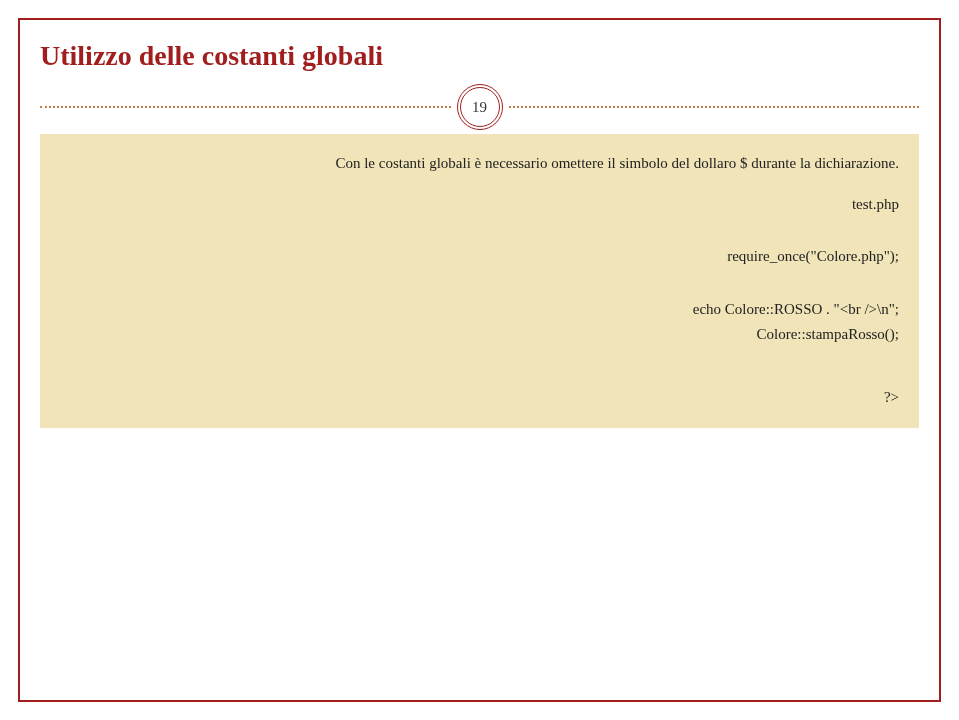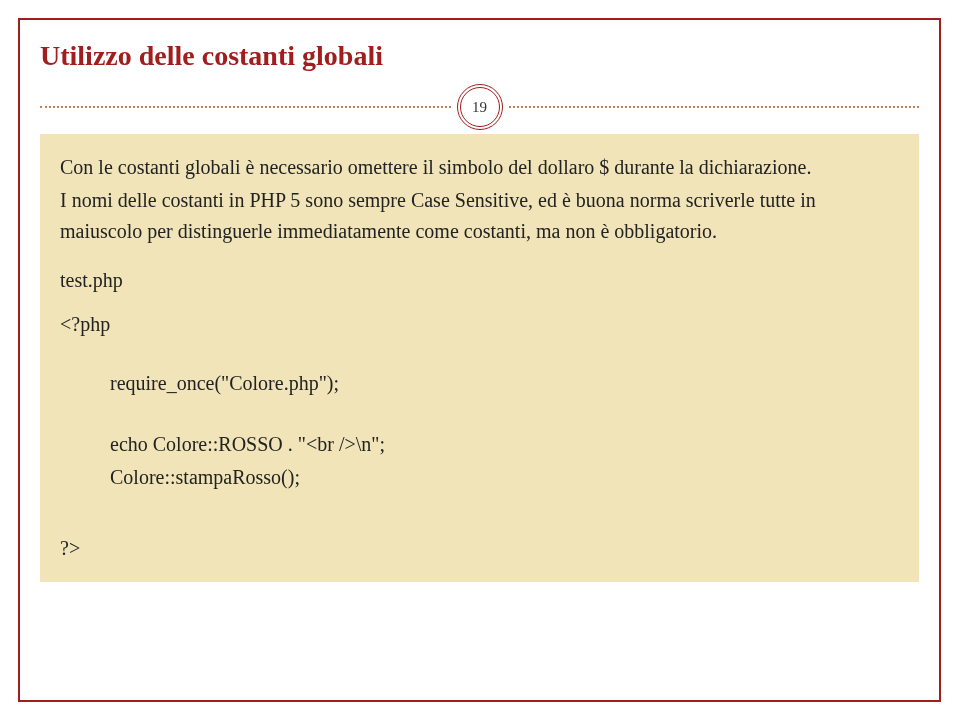--- a/index.html
+++ b/index.html
@@ -59,22 +59,23 @@
       margin: 0 6px;
       color: #333;
       font-size: 15px;
       font-family: Liberation Serif, serif;
     }
     .body-panel {
       background: #f0e4b8;
       padding: 18px 20px;
       margin-top: 4px;
       color: #222;
-      font-size: 20px;
+      font-size: 15px;
       line-height: 1.55;
+      text-align: right;
     }
     .para {
       margin-bottom: 2px;
     }
     .code-label {
       margin-top: 18px;
       margin-bottom: 13px;
     }
     .indented-code {
       margin-top: 28px;
@@ -101,24 +102,22 @@
   <div class="divider-row">
     <div class="dotted-line"></div>
     <div class="page-number-circle">
       <span>19</span>
     </div>
     <div class="dotted-line"></div>
   </div>
 
   <div class="body-panel">
     <div class="para">Con le costanti globali è necessario omettere il simbolo del dollaro $ durante la dichiarazione.</div>
-    <div class="para">I nomi delle costanti in PHP 5 sono sempre Case Sensitive, ed è buona norma scriverle tutte in maiuscolo per distinguerle immediatamente come costanti, ma non è obbligatorio.</div>
 
     <div class="code-label">test.php</div>
-    <div class="para">&lt;?php</div>
 
     <div class="indented-code">
       <div class="line">require_once("Colore.php");</div>
       <div class="gap"></div>
       <div class="line">echo Colore::ROSSO . "&lt;br /&gt;\n";</div>
       <div class="line">Colore::stampaRosso();</div>
     </div>
 
     <div class="closer">?&gt;</div>
   </div>

